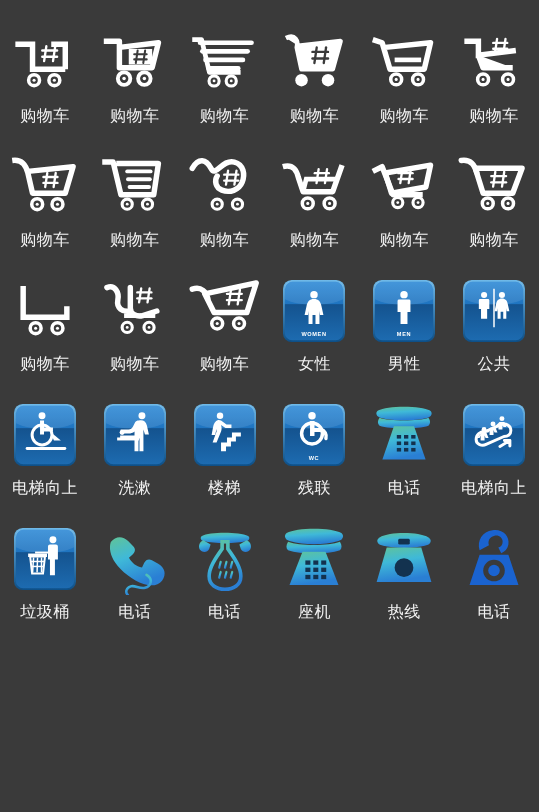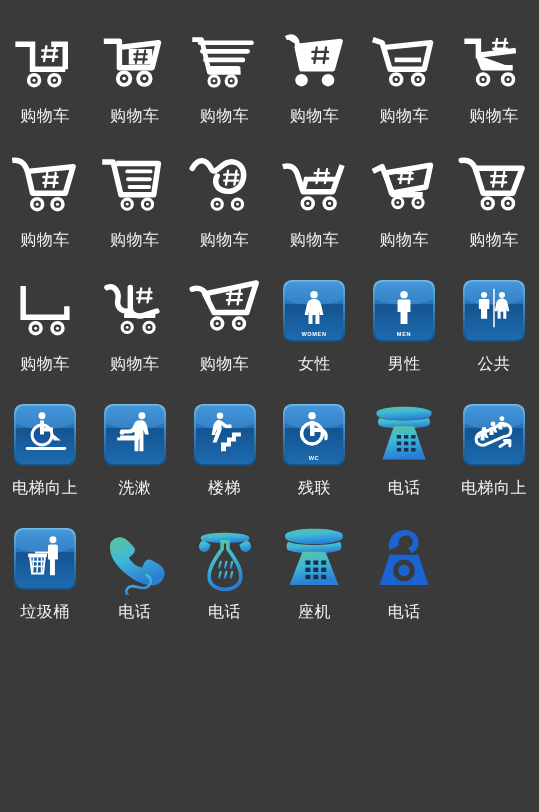--- a/index.html
+++ b/index.html
@@ -713,20 +713,38 @@
             <rect x="49" y="72" width="7" height="6"></rect>
             <rect x="60" y="72" width="7" height="6"></rect>
   </g>
         </svg>
       </div>
       <div class="label">座机</div>
     </div>
     <div class="cell">
       <div class="art">
         <svg width="72" height="72" viewBox="0 0 100 100" xmlns="http://www.w3.org/2000/svg">
+          <defs>
+    <linearGradient id="pg28" x1="0" y1="0" x2="0.25" y2="1">
+      <stop offset="0%" stop-color="#5fc39a"></stop>
+      <stop offset="45%" stop-color="#3fb9d8"></stop>
+      <stop offset="100%" stop-color="#2a7fd4"></stop>
+    </linearGradient>
+  </defs>
+  <path d="M16 20 c14 -8 54 -8 68 0 c5 3 4 9 -3 11 c-20 5 -42 5 -62 0 c-7 -2 -8 -8 -3 -11 z" fill="url(#pg28)"></path>
+  <rect x="42" y="22" width="16" height="8" rx="2" fill="#13324f"></rect>
+  <path d="M26 34 h48 l14 48 h-76 z" fill="url(#pg28)"></path>
+  <circle cx="50" cy="62" r="13" fill="#13324f"></circle>
+        </svg>
+      </div>
+      <div class="label">热线</div>
+    </div>
+    <div class="cell">
+      <div class="art">
+        <svg width="72" height="72" viewBox="0 0 100 100" xmlns="http://www.w3.org/2000/svg">
   <path d="M30 38 c-4 -14 4 -26 18 -28 c14 -2 24 8 22 20 c-1 6 -5 10 -10 12 l-4 -8 c4 -1 6 -4 6 -8 c0 -6 -6 -10 -12 -8 c-6 1 -9 7 -7 13 z" fill="#1a63d0"></path>
   <path d="M30 44 h40 l14 42 h-68 z" fill="#1a63d0"></path>
   <circle cx="50" cy="66" r="15" fill="#3a3a3a"></circle>
   <circle cx="50" cy="66" r="8" fill="#1a63d0"></circle>
         </svg>
       </div>
       <div class="label">电话</div>
     </div>
   </div>
 

